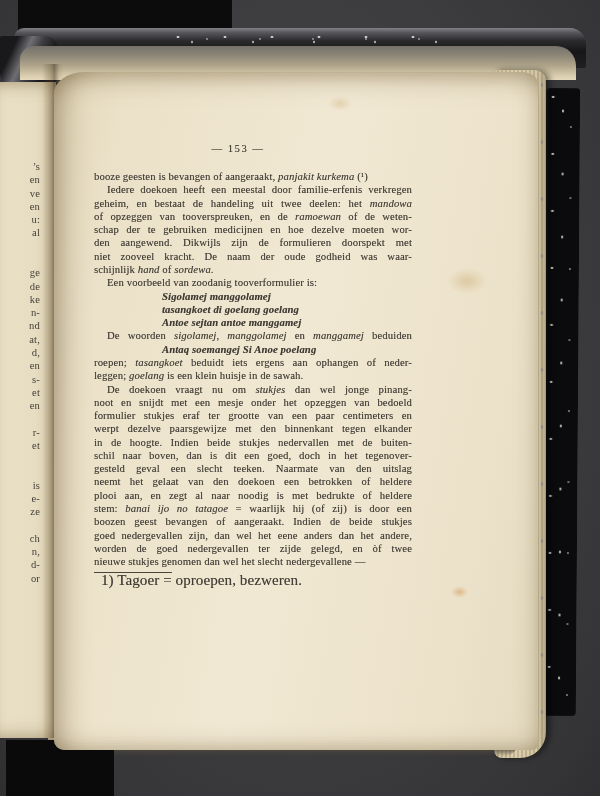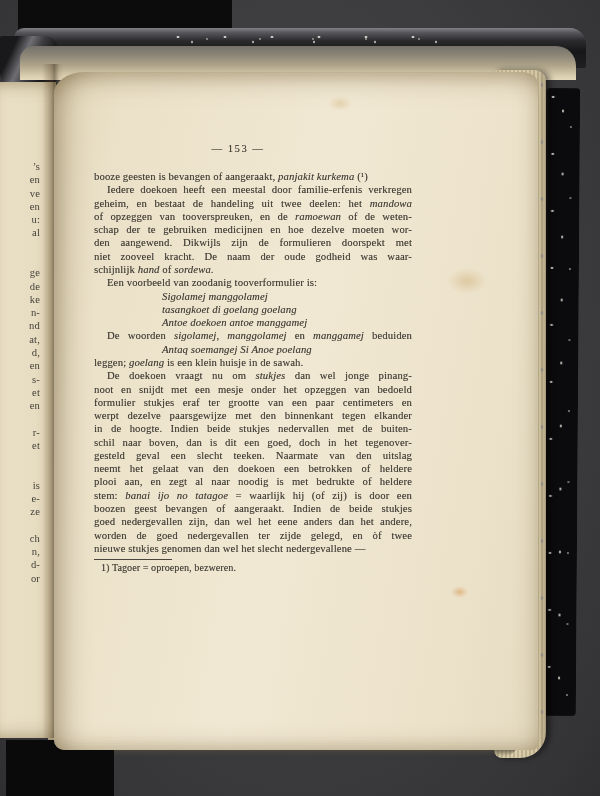--- a/index.html
+++ b/index.html
@@ -87,23 +87,23 @@
   .stain.s3{left:451px;top:586px;width:17px;height:12px;background:radial-gradient(closest-side,rgba(205,128,48,.42),rgba(205,128,48,0));}
 
   
   .text-block{position:absolute;left:40px;top:70px;width:318px;color:#3e3a33;
     font-size:10.6px;letter-spacing:.15px;text-shadow:.2px .2px .3px rgba(62,58,51,.45);}
   .page-num{height:13px;line-height:13px;text-align:center;transform:translateX(-15px);
     margin-bottom:15px;letter-spacing:1.5px;}
   .line{height:13.29px;line-height:13.29px;text-align:justify;text-align-last:justify;overflow:visible;}
   .line.last{text-align-last:left;}
   .line.ind{text-indent:13px;}
-  .line.poem{text-align:center;text-align-last:left;padding-left:68px;font-style:italic;}
+  .line.poem{text-align:center;text-align-last:left;padding-left:68px;font-style:italic;font-weight:bold;}
   .footrule{width:78px;border-top:1px solid #4a463e;margin-top:4px;}
-  .footnote{margin-top:2px;padding-left:7px;font-size:10px;line-height:11px;letter-spacing:.1px;}
+  .footnote{margin-top:2px;padding-left:7px;font-size:15px;line-height:11px;letter-spacing:.1px;}
 </style>
 </head>
 <body>
 
 <div class="scene">
   <div class="abs black-tl"></div>
   <div class="abs cover-top">
     <div class="abs marble-top"></div>
   </div>
   <div class="abs spine-top"></div>
@@ -160,23 +160,24 @@
           <div class="line ind">Iedere doekoen heeft een meestal door familie-erfenis verkregen</div>
           <div class="line">geheim, en bestaat de handeling uit twee deelen: het <i>mandowa</i></div>
           <div class="line">of opzeggen van tooverspreuken, en de <i>ramoewan</i> of de weten-</div>
           <div class="line">schap der te gebruiken medicijnen en hoe dezelve moeten wor-</div>
           <div class="line">den aangewend. Dikwijls zijn de formulieren doorspekt met</div>
           <div class="line">niet zooveel kracht. De naam der oude godheid was waar-</div>
           <div class="line last">schijnlijk <i>hand</i> of <i>sordewa</i>.</div>
           <div class="line ind last">Een voorbeeld van zoodanig tooverformulier is:</div>
           <div class="line poem last">Sigolamej manggolamej</div>
           <div class="line poem last">tasangkoet di goelang goelang</div>
-          <div class="line poem last">Antoe doekoen antoe manggamej</div>
+          <div class="line poem last">Antoe sejtan antoe manggamej</div>
           <div class="line ind">De woorden <i>sigolamej</i>, <i>manggolamej</i> en <i>manggamej</i> beduiden</div>
           <div class="line poem last">Antaq soemangej Si Anoe poelang</div>
+          <div class="line">roepen; <i>tasangkoet</i> beduidt iets ergens aan ophangen of neder-</div>
           <div class="line last">leggen; <i>goelang</i> is een klein huisje in de sawah.</div>
           <div class="line ind">De doekoen vraagt nu om <i>stukjes</i> dan wel jonge pinang-</div>
           <div class="line">noot en snijdt met een mesje onder het opzeggen van bedoeld</div>
           <div class="line">formulier stukjes eraf ter grootte van een paar centimeters en</div>
           <div class="line">werpt dezelve paarsgewijze met den binnenkant tegen elkander</div>
           <div class="line">in de hoogte. Indien beide stukjes nedervallen met de buiten-</div>
           <div class="line">schil naar boven, dan is dit een goed, doch in het tegenover-</div>
           <div class="line">gesteld geval een slecht teeken. Naarmate van den uitslag</div>
           <div class="line">neemt het gelaat van den doekoen een betrokken of heldere</div>
           <div class="line">plooi aan, en zegt al naar noodig is met bedrukte of heldere</div>

